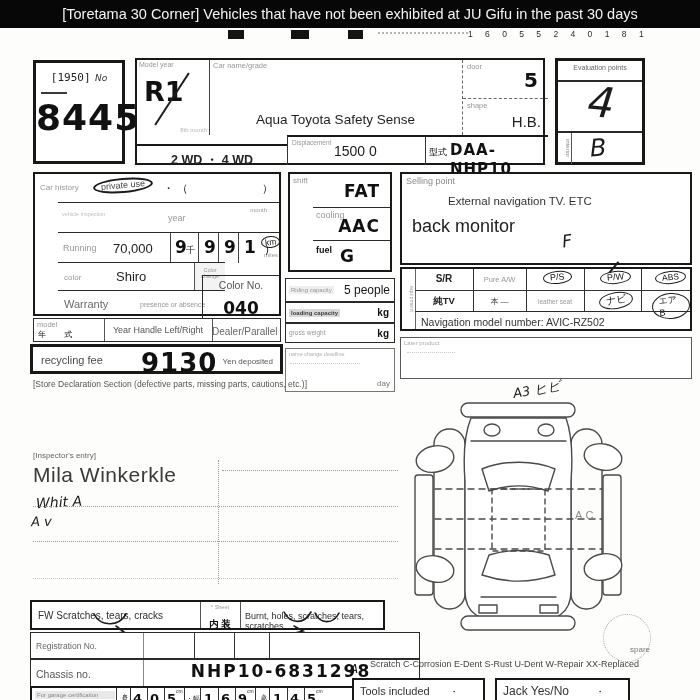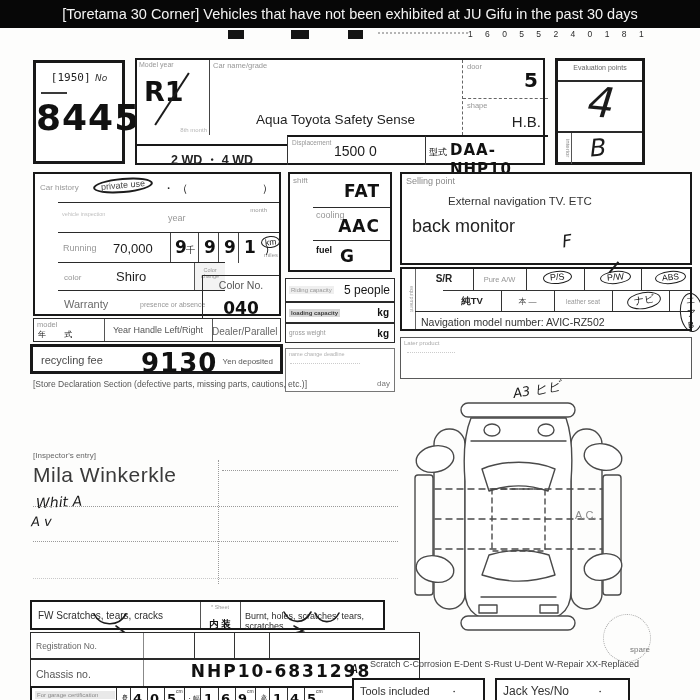--- a/index.html
+++ b/index.html
@@ -185,21 +185,21 @@
       <span class="lbl" style="position:absolute;left:58px;width:53px;top:6px;text-align:center;font-size:7.5px;">Pure A/W</span>
       <div class="vsep" style="left:111px;"></div>
       <span class="hcircle" style="position:absolute;left:128px;top:2px;font-size:9px;">P/S</span>
       <div class="vsep" style="left:169px;"></div>
       <span class="hcircle" style="position:absolute;left:185px;top:2px;font-size:9px;">P/W</span>
       <div style="position:absolute;left:198px;top:-9px;width:1.5px;height:14px;background:#1b1b1b;transform:rotate(40deg);"></div>
       <div class="vsep" style="left:226px;"></div>
       <span class="hcircle" style="position:absolute;left:240px;top:2px;font-size:8.5px;">ABS</span>
     </div>
 
-    <div class="abs" style="left:13px;top:21px;right:0;height:21px;border-top:1px solid #333;margin-left:28px;">
+    <div class="abs" style="left:13px;top:21px;right:0;height:21px;border-top:1px solid #333;">
       <span style="position:absolute;left:0;width:58px;top:4px;text-align:center;font-size:9.5px;font-weight:bold;color:#222;">純TV</span>
       <div class="vsep" style="left:58px;"></div>
       <span style="position:absolute;left:58px;width:53px;top:5px;text-align:center;font-size:8px;color:#444;">本 —</span>
       <div class="vsep" style="left:111px;"></div>
       <span class="lbl" style="position:absolute;left:111px;width:58px;top:7px;text-align:center;font-size:6.5px;">leather seat</span>
       <div class="vsep" style="left:169px;"></div>
       <span class="hcircle" style="position:absolute;left:184px;top:1px;font-size:10px;transform:rotate(-9deg);">ナビ</span>
       <div class="vsep" style="left:226px;"></div>
       <span class="hcircle" style="position:absolute;left:237px;top:2px;font-size:9px;">エアB</span>
     </div>

